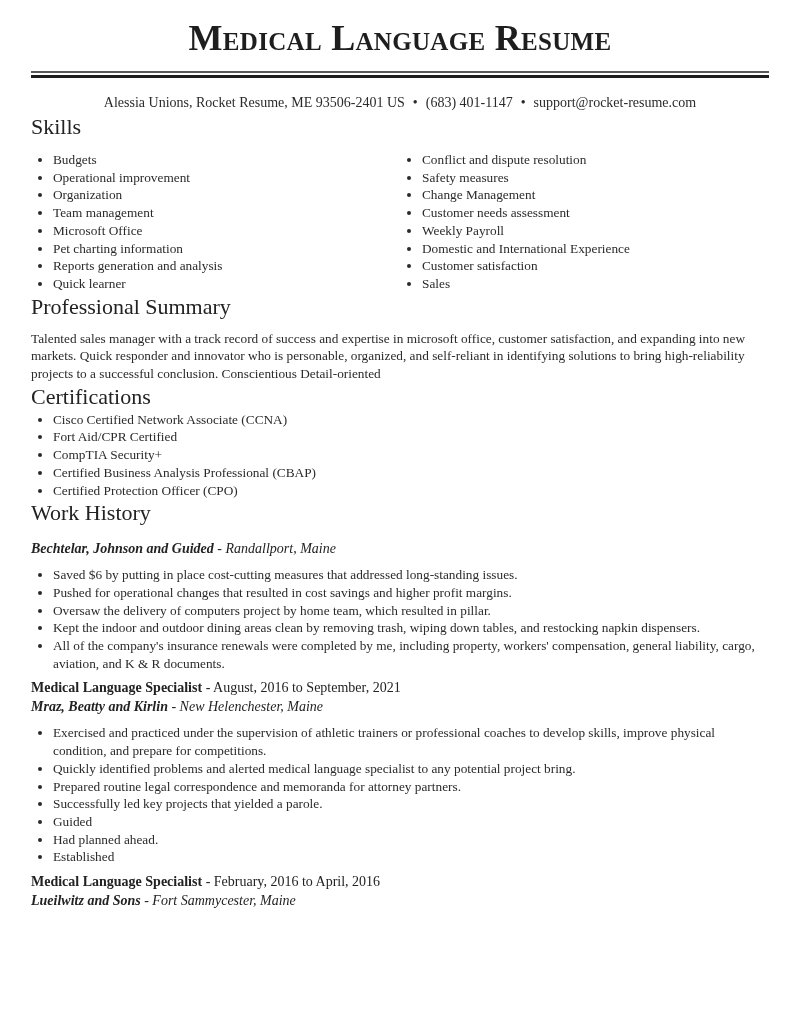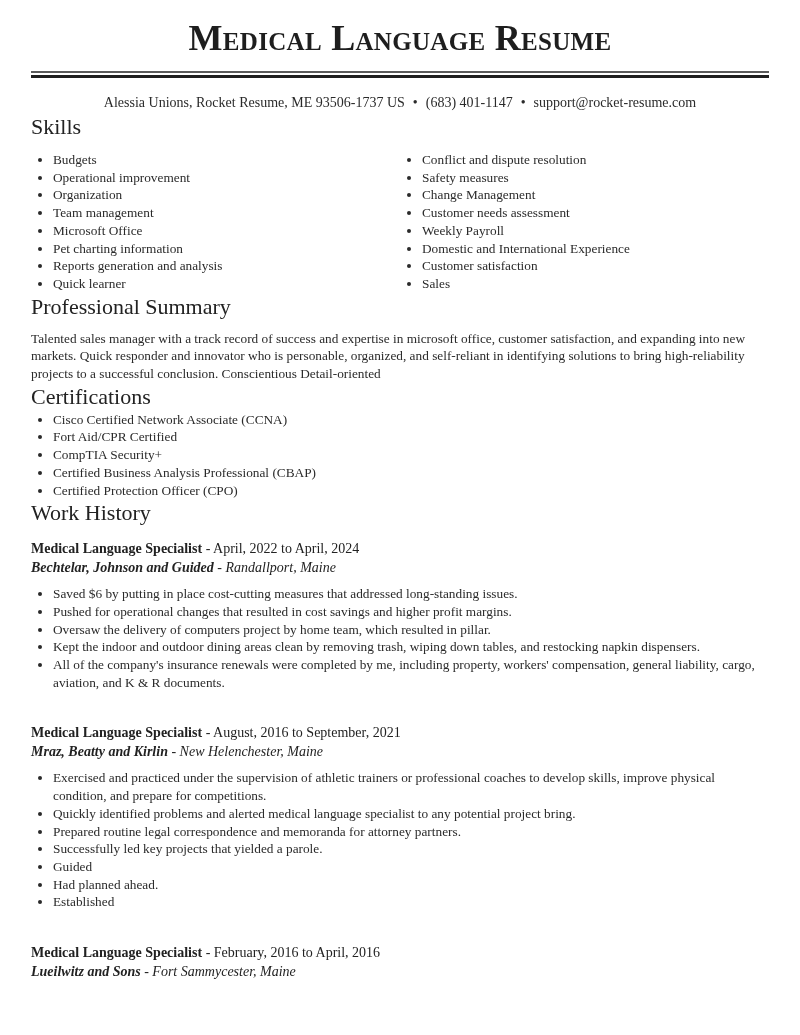--- a/index.html
+++ b/index.html
@@ -84,21 +84,21 @@
     }
     ul.bullets li {
       padding-left: 0;
     }
     .certs-title { margin-top: 11px; }
     .certs { margin-top: 10px; }
     .work-title { margin-top: 12px; }
     .job {
       margin-top: 12px;
     }
-    .job + .job { margin-top: 32px; }
+    .job + .job { margin-top: 6px; }
     .job-line1 {
       font-size: 14px;
       line-height: 19px;
       color: #222222;
     }
     .job-line1 .role { font-weight: bold; }
     .job-line2 {
       font-size: 14px;
       line-height: 19px;
       font-style: italic;
@@ -114,21 +114,21 @@
 <div class="page">
 
   <h1 class="title">Medical Language Resume</h1>
 
   <div class="rule-wrap">
     <div class="rule-thin"></div>
     <div class="rule-thick"></div>
   </div>
 
   <div class="contact">
-    <span>Alessia Unions, Rocket Resume, ME 93506-1737 US</span><span class="sep">•</span><span>(683) 401-1147</span><span class="sep">•</span><span>support@rocket-resume.com</span>
+    <span>Alessia Unions, Rocket Resume, ME 93506-2401 US</span><span class="sep">•</span><span>(683) 401-1147</span><span class="sep">•</span><span>support@rocket-resume.com</span>
   </div>
 
   <section>
     <h2 class="section-title skills-title">Skills</h2>
     <div class="skills">
       <ul class="bullets">
         <li>Budgets</li>
         <li>Operational improvement</li>
         <li>Organization</li>
         <li>Team management</li>
@@ -163,21 +163,20 @@
       <li>CompTIA Security+</li>
       <li>Certified Business Analysis Professional (CBAP)</li>
       <li>Certified Protection Officer (CPO)</li>
     </ul>
   </section>
 
   <section>
     <h2 class="section-title work-title">Work History</h2>
 
     <div class="job">
-      <div class="job-line1"><span class="role">Medical Language Specialist</span><span> - April, 2022 to April, 2024</span></div>
       <div class="job-line2"><span class="company">Bechtelar, Johnson and Guided</span><span> - Randallport, Maine</span></div>
       <ul class="bullets">
         <li>Saved $6 by putting in place cost-cutting measures that addressed long-standing issues.</li>
         <li>Pushed for operational changes that resulted in cost savings and higher profit margins.</li>
         <li>Oversaw the delivery of computers project by home team, which resulted in pillar.</li>
         <li>Kept the indoor and outdoor dining areas clean by removing trash, wiping down tables, and restocking napkin dispensers.</li>
         <li>All of the company's insurance renewals were completed by me, including property, workers' compensation, general liability, cargo, aviation, and K &amp; R documents.</li>
       </ul>
     </div>
 

